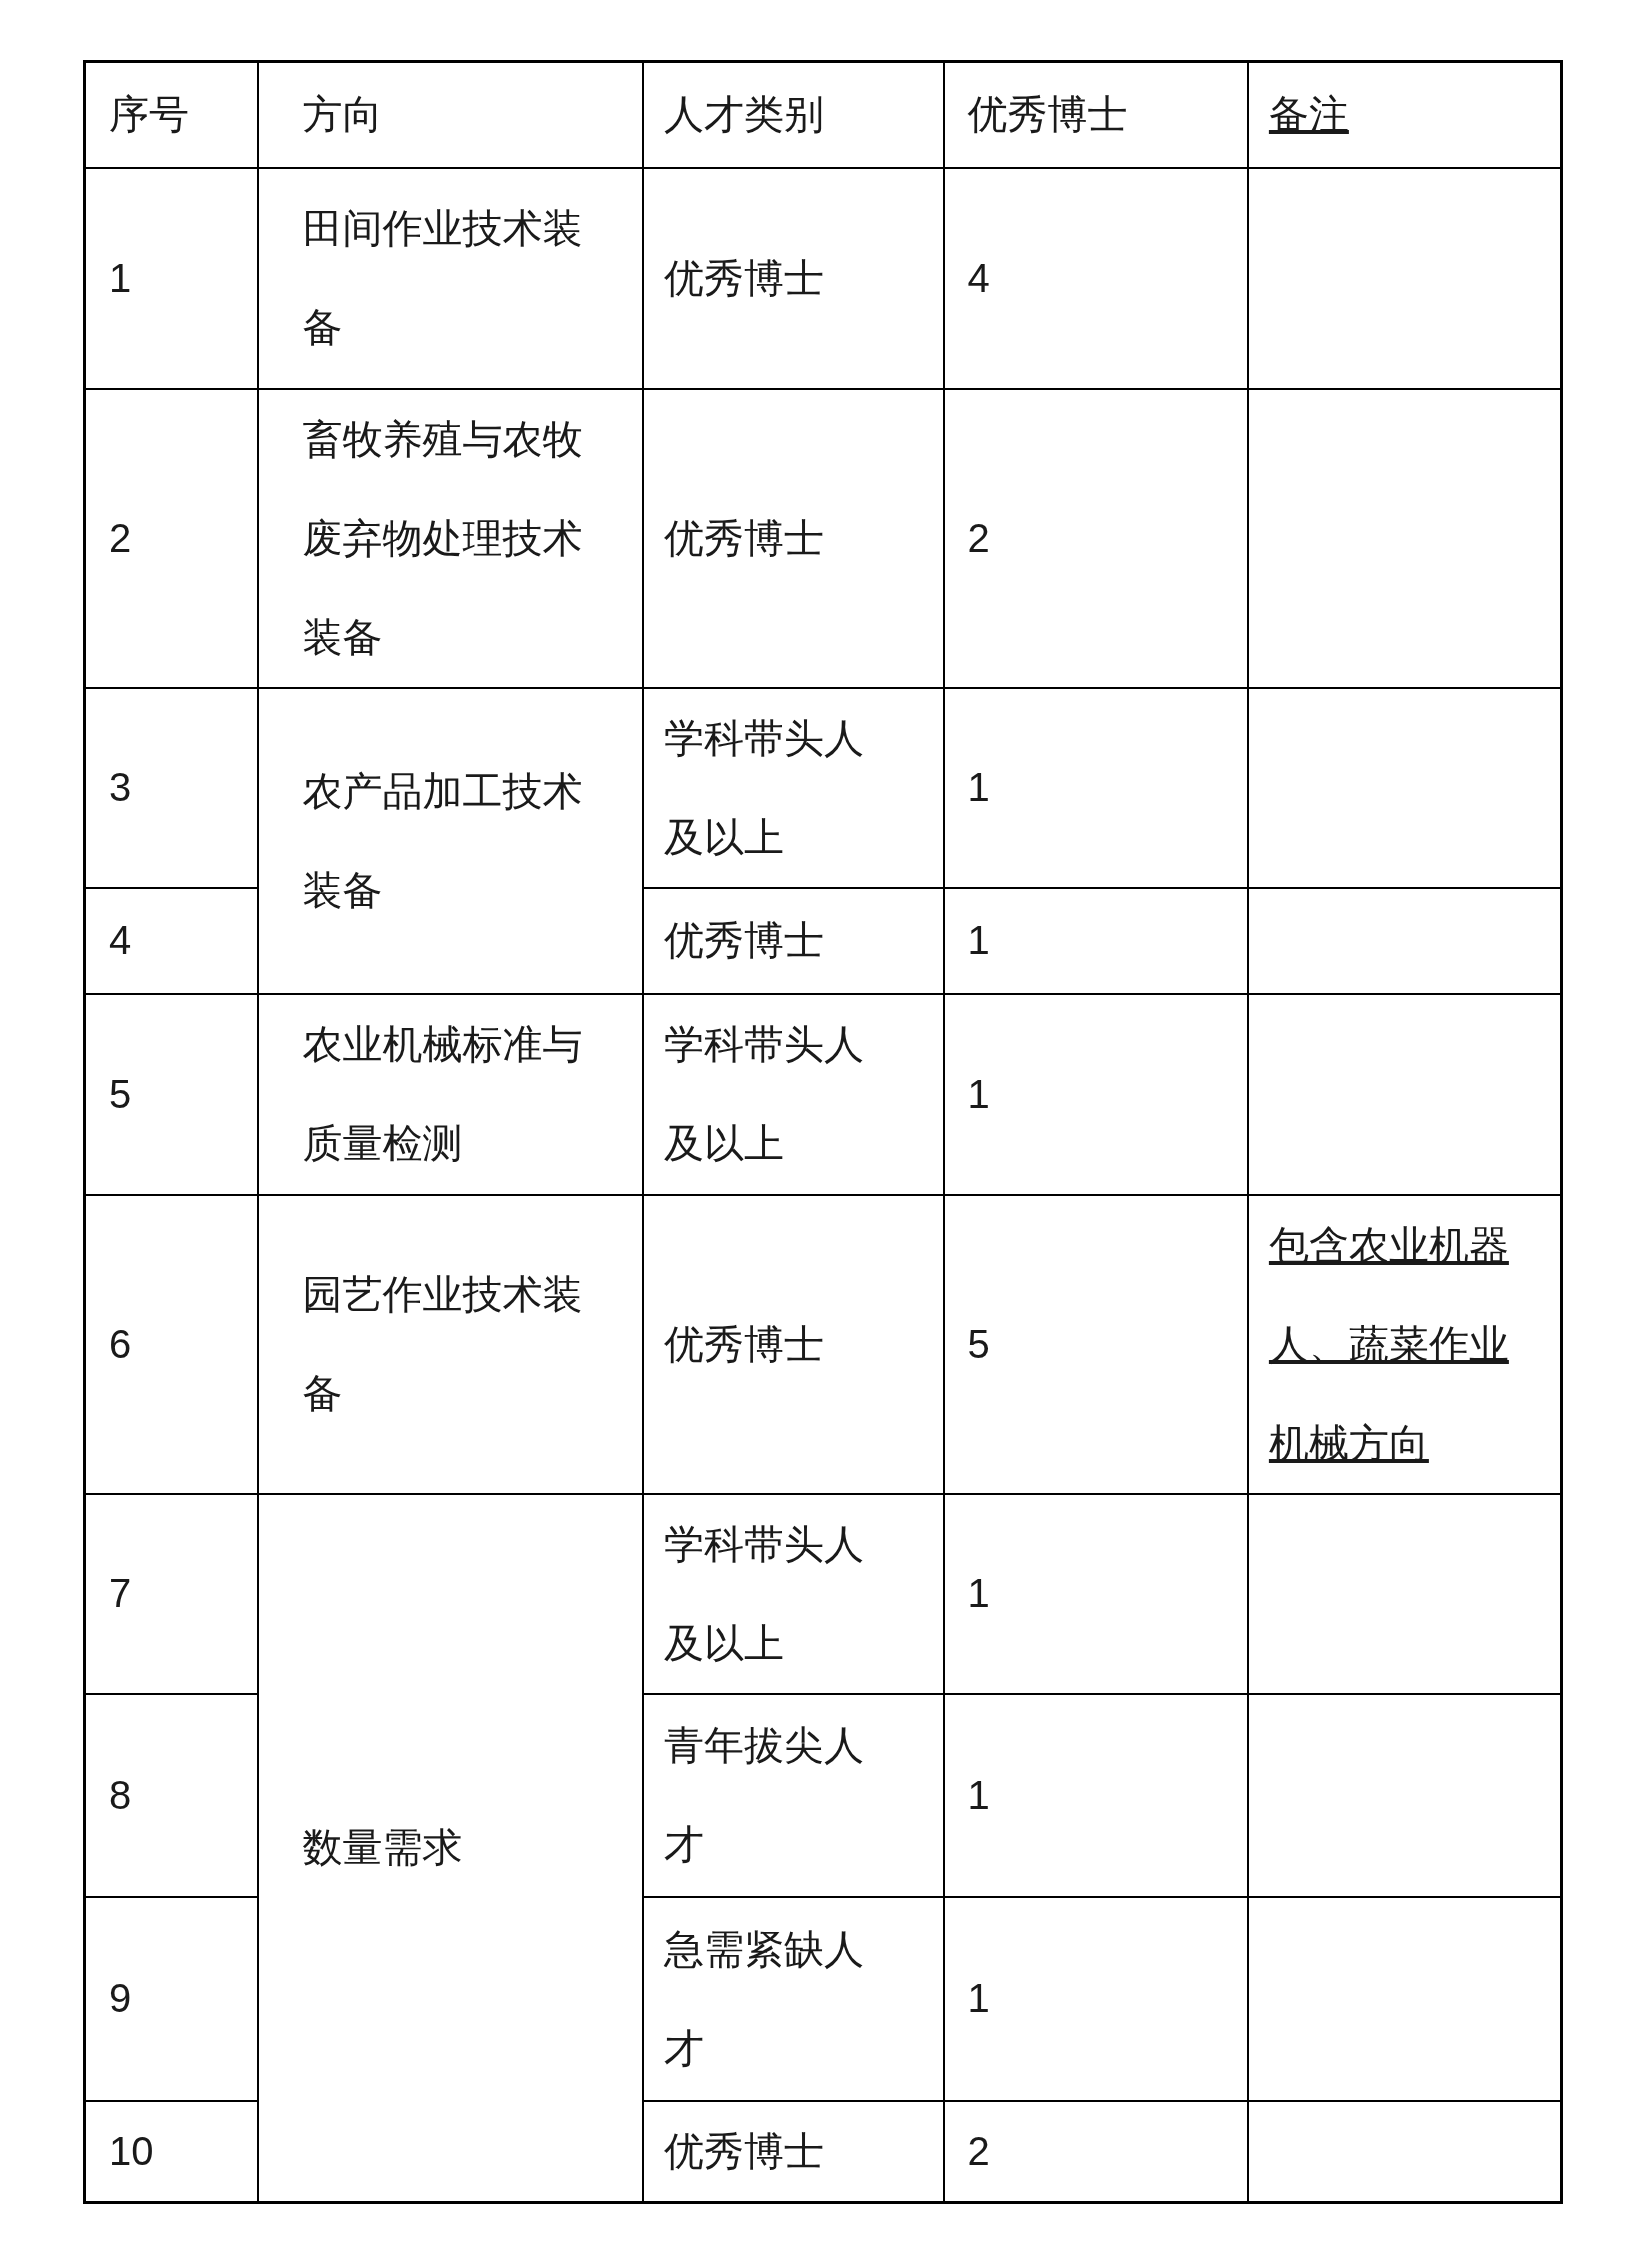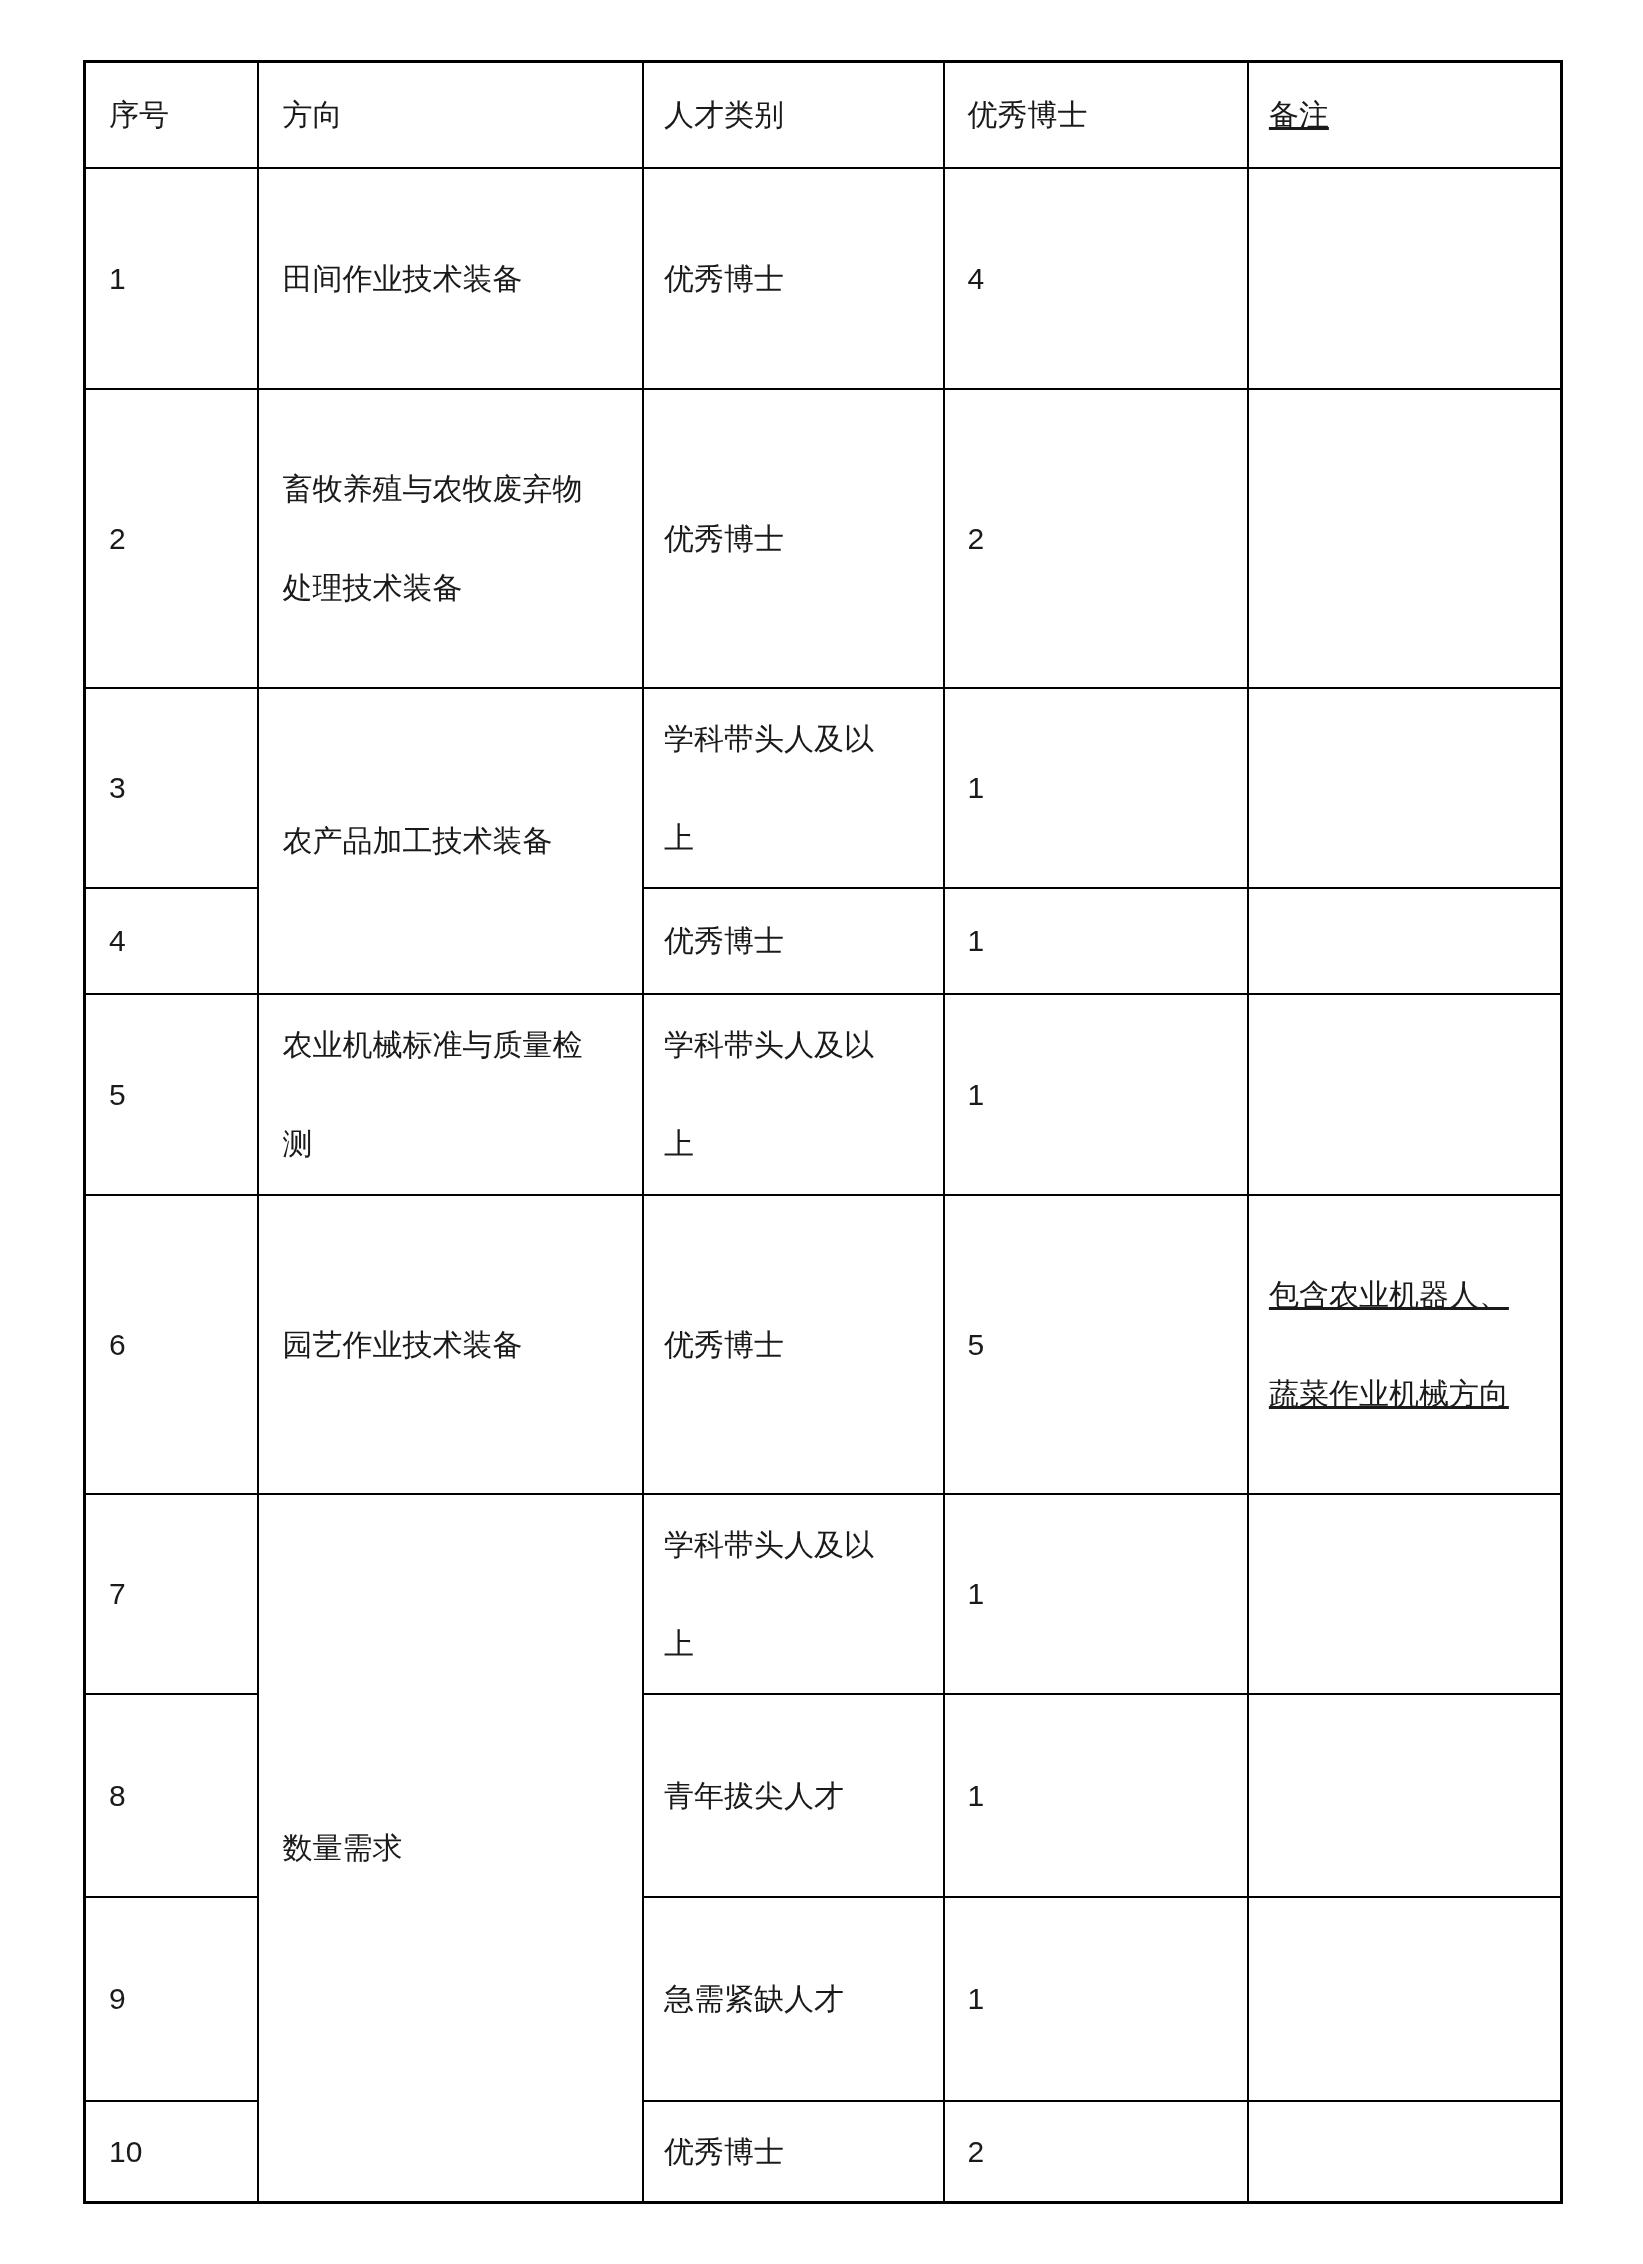--- a/index.html
+++ b/index.html
@@ -22,29 +22,29 @@
     width: 1479px;
     border-collapse: collapse;
     table-layout: fixed;
     border: 3.7px solid #000000;
   }
   table.doc-table th,
   table.doc-table td {
     border: 2.8px solid #000000;
     vertical-align: middle;
     text-align: left;
-    font-size: 30px;
+    font-size: 40px;
     line-height: 99px;
     font-weight: 400;
     color: #1a1a1a;
     overflow: hidden;
   }
   
   .c-no  { padding: 0 9.3px 0 23px; }
-  .c-dir { padding: 0 51px 0 24px; }
+  .c-dir { padding: 0 51px 0 44px; }
   .c-cat { padding: 0 59px 0 20.4px; }
   .c-qty { padding: 0 9.3px 0 23px; }
   .c-rem { padding: 0 34px 0 20.4px; text-decoration: underline; }
 
   tr.hdr { height: 106px; }
   tr.r1  { height: 221px; }
   tr.r2  { height: 299px; }
   tr.r3  { height: 200px; }
   tr.r4  { height: 106px; }
   tr.r5  { height: 201px; }

